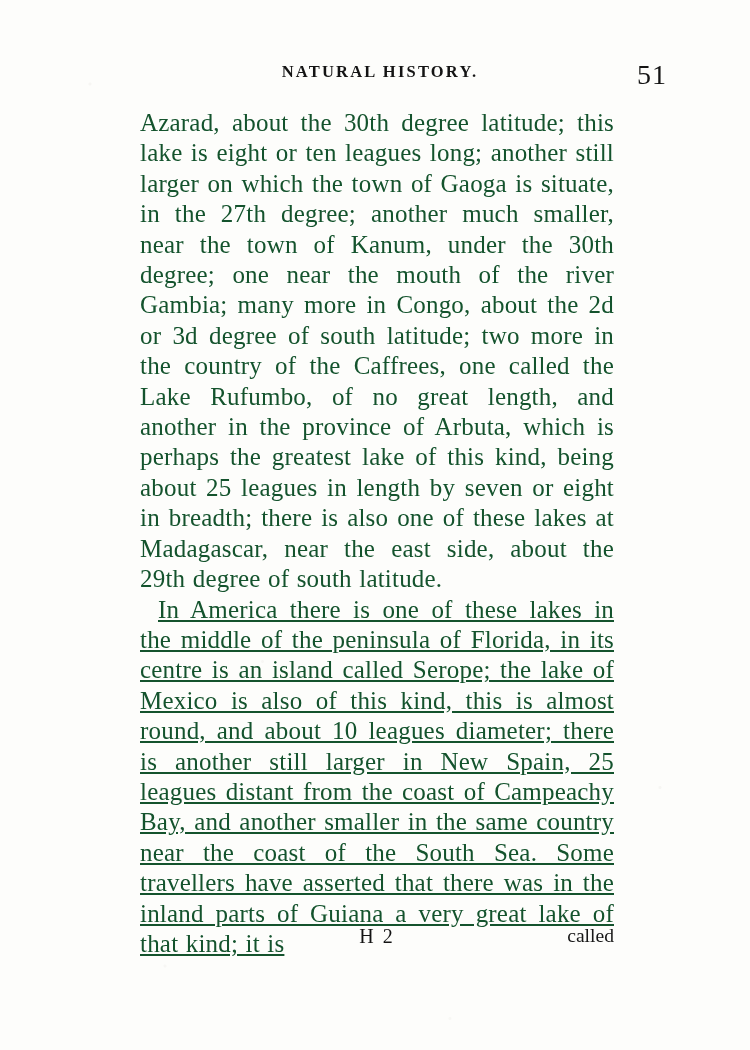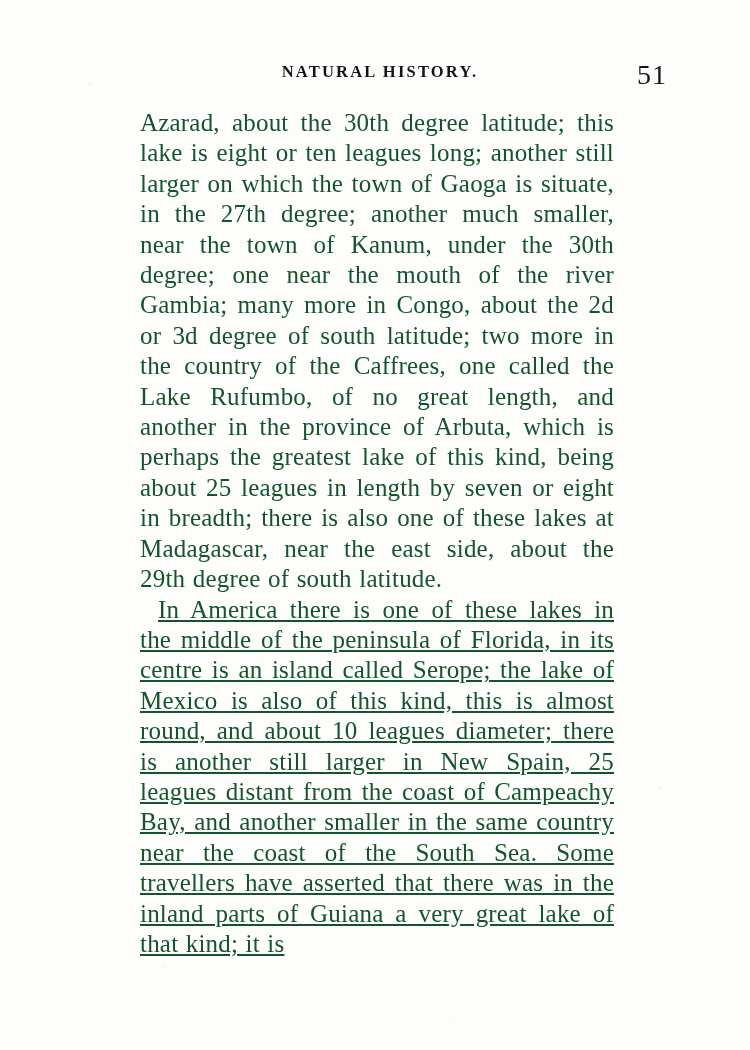--- a/index.html
+++ b/index.html
@@ -116,14 +116,18 @@
   <div class="header">
     <div class="running-title">NATURAL HISTORY.</div>
     <div class="page-number">51</div>
   </div>
 
   <div class="body-text">
     <p class="para">Azarad, about the 30th degree latitude; this lake is eight or ten leagues long; another still larger on which the town of Gaoga is situate, in the 27th degree; another much smaller, near the town of Kanum, under the 30th degree; one near the mouth of the river Gambia; many more in Congo, about the 2d or 3d degree of south latitude; two more in the country of the Caffrees, one called the Lake Rufumbo, of no great length, and another in the province of Arbuta, which is perhaps the greatest lake of this kind, being about 25 leagues in length by seven or eight in breadth; there is also one of these lakes at Madagascar, near the east side, about the 29th degree of south latitude.</p>
     <p class="para indent">In America there is one of these lakes in the middle of the peninsula of Florida, in its centre is an island called Serope; the lake of Mexico is also of this kind, this is almost round, and about 10 leagues diameter; there is another still larger in New Spain, 25 leagues distant from the coast of Campeachy Bay, and another smaller in the same country near the coast of the South Sea. Some travellers have asserted that there was in the inland parts of Guiana a very great lake of that kind; it is</p>
   </div>
 
+  <div class="footer">
+    <div class="signature">H 2</div>
+    <div class="catchword">called</div>
+  </div>
 
 </div>
 
 </body></html>

